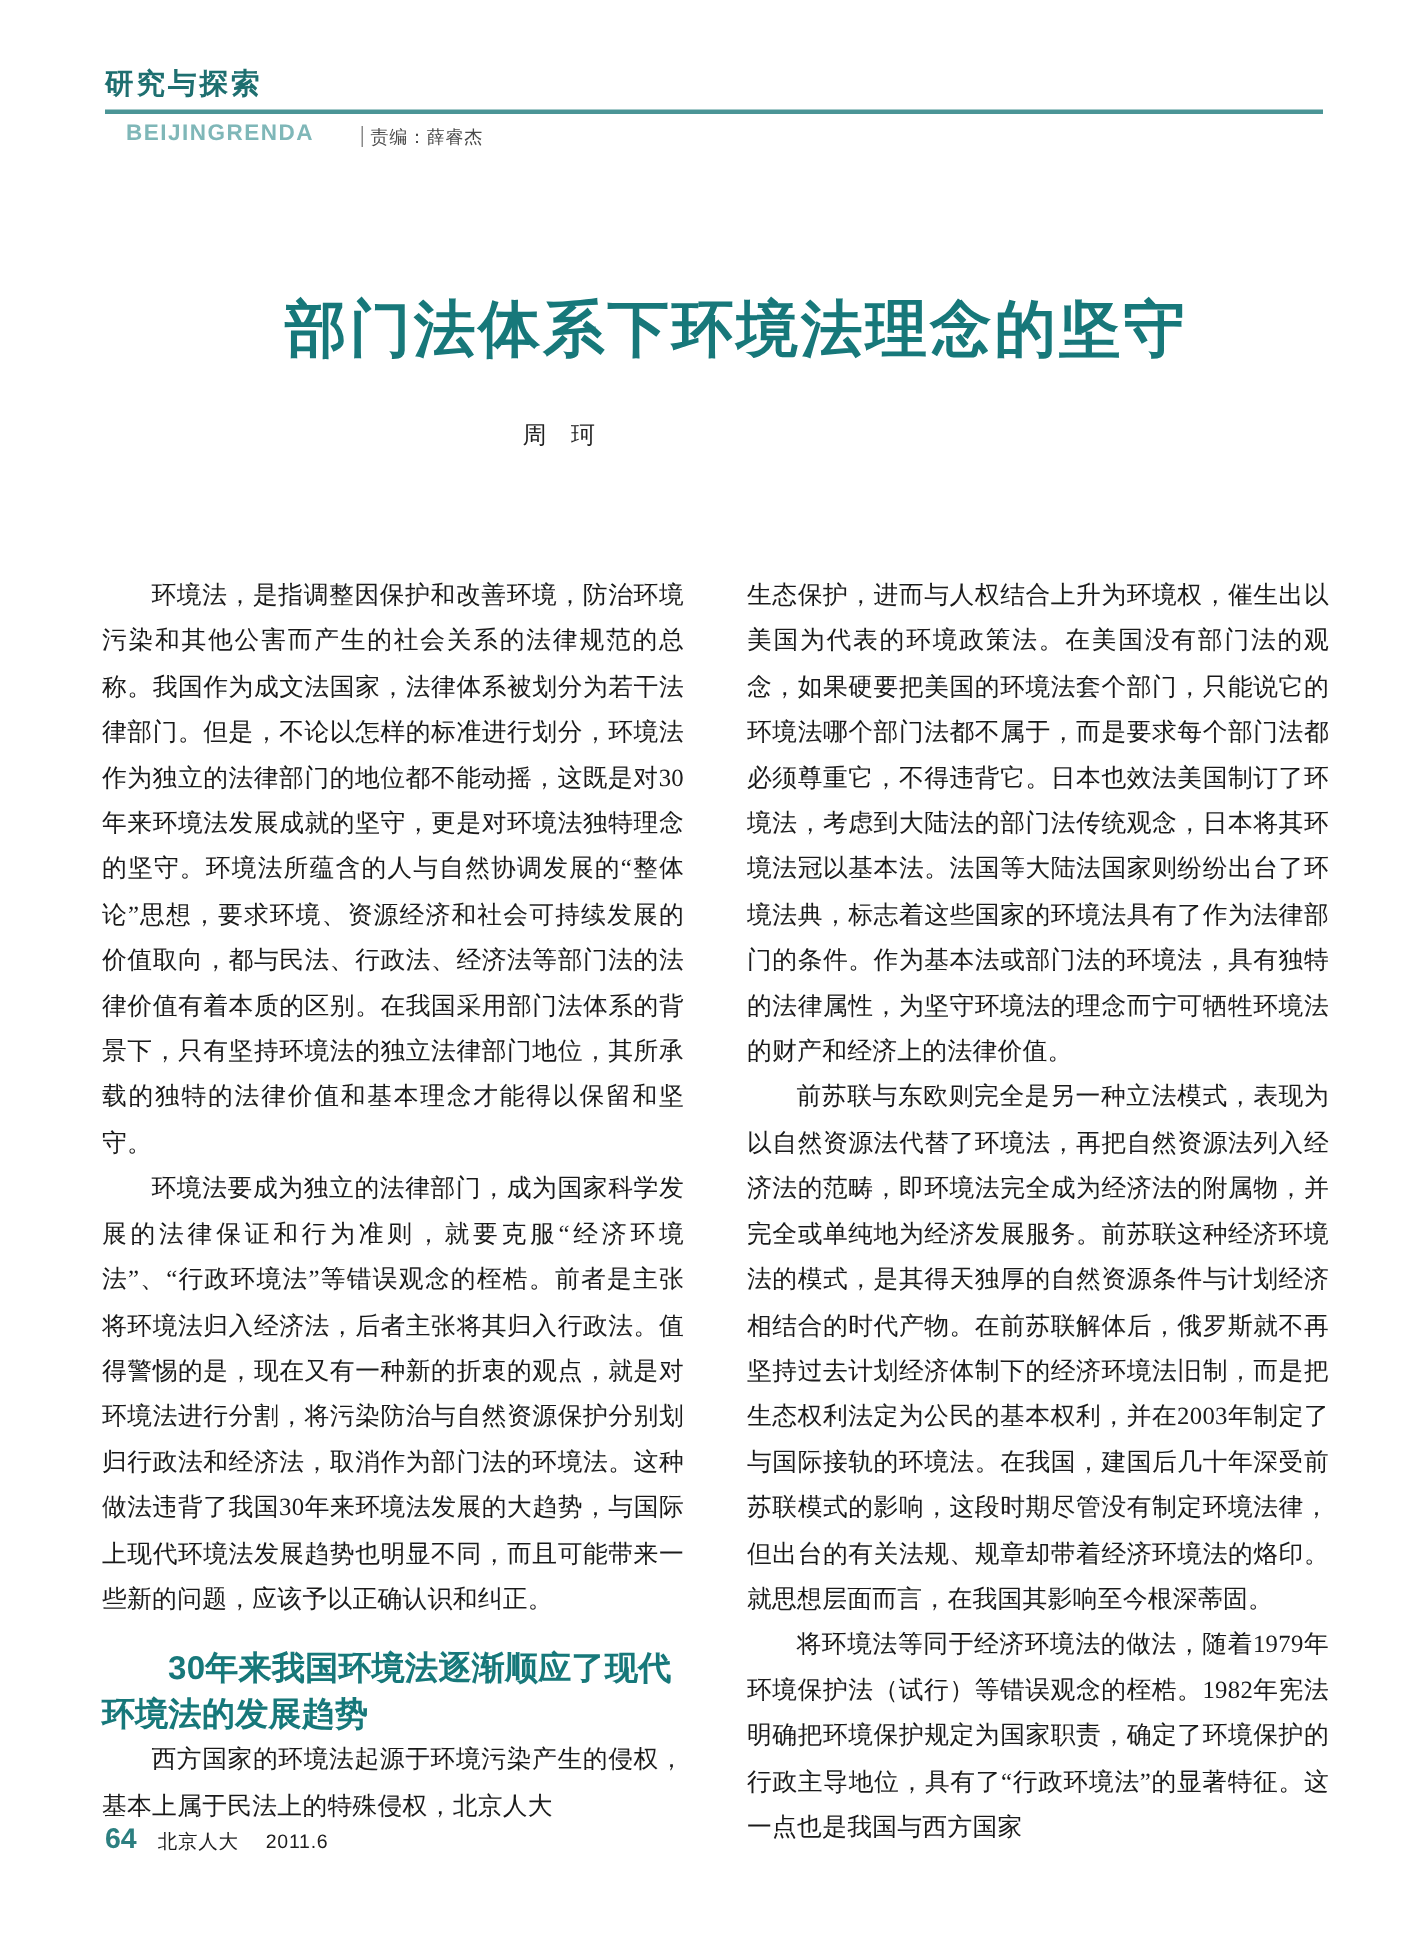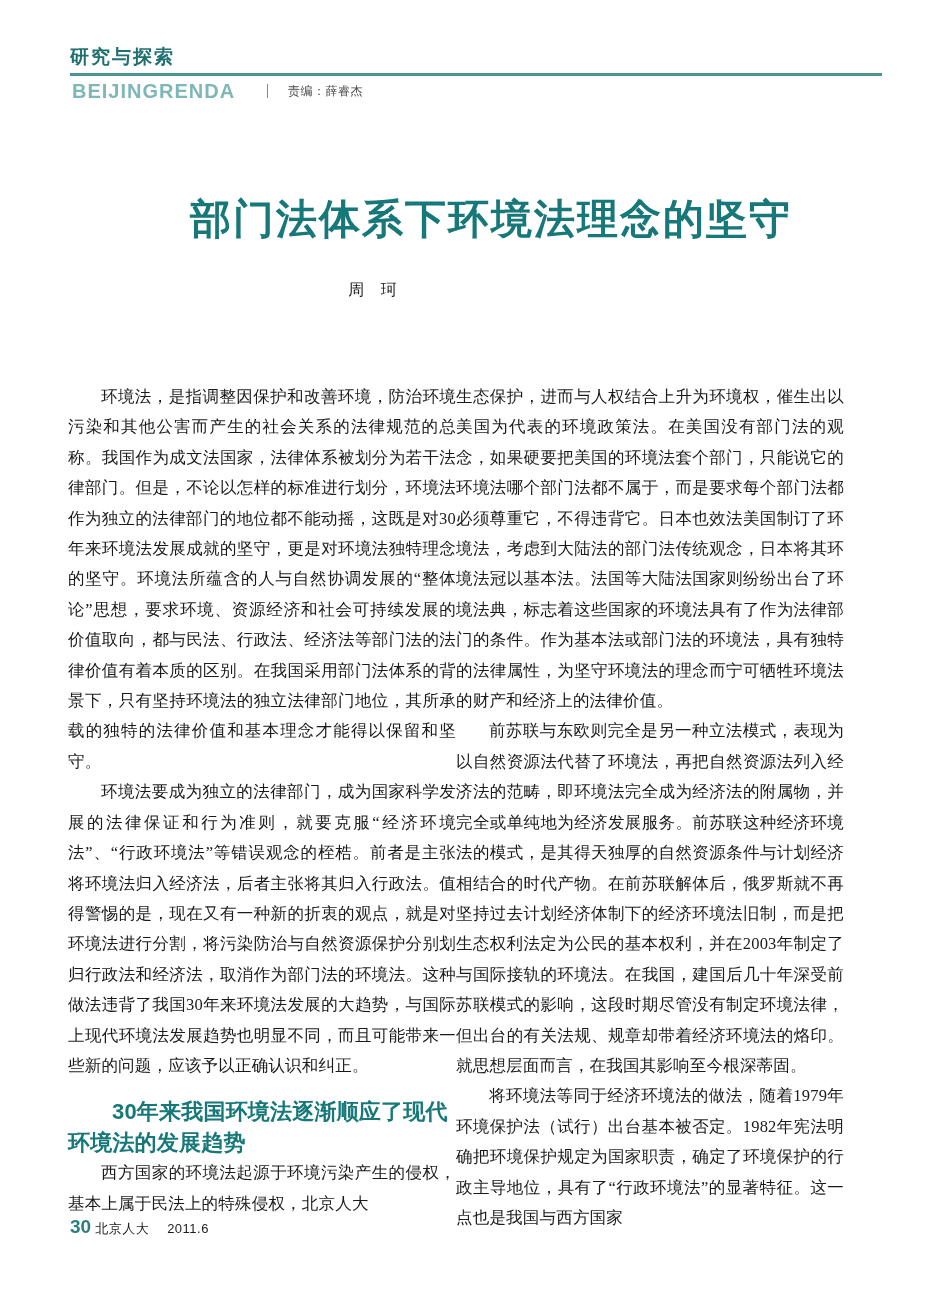--- a/index.html
+++ b/index.html
@@ -41,37 +41,37 @@
   .header-rule {
     position: absolute;
     left: 0;
     top: 27px;
     width: 812px;
     height: 3px;
     background: #4b9596;
   }
   .header-sub {
     position: absolute;
-    left: 2px;
+    left: 14px;
     top: 34px;
     font-family: "Liberation Sans", sans-serif;
-    font-size: 20px;
+    font-size: 15px;
     font-weight: bold;
     letter-spacing: 1px;
     color: #7fb7b8;
   }
   .header-editor {
     position: absolute;
-    left: 197px;
+    left: 171px;
     top: 38px;
     font-family: "Liberation Sans", sans-serif;
     font-size: 12px;
     color: #4a4a4a;
     letter-spacing: 0.5px;
-    padding-left: 20px;
+    padding-left: 5px;
     border-left: 1px solid #8a8a8a;
     line-height: 14px;
   }
 
   
   .title {
     position: absolute;
     left: 0;
     top: 192px;
     width: 950px;
@@ -96,20 +96,21 @@
   }
 
   
   .columns {
     position: absolute;
     left: 68px;
     top: 382px;
     width: 818px;
     height: 800px;
     display: flex;
+    gap: 42px;
   }
   .col {
     width: 388px;
   }
   p.body {
     margin: 0;
     font-size: 16.5px;
     line-height: 30.4px;
     text-align: justify;
     text-justify: inter-ideograph;
@@ -140,21 +141,21 @@
     font-weight: bold;
     color: #2c7f80;
     display: inline-block;
     vertical-align: baseline;
   }
   .folio-text {
     font-family: "Liberation Sans", sans-serif;
     font-size: 13px;
     color: #1d1d1d;
     display: inline-block;
-    margin-left: 0;
+    margin-left: 10px;
     letter-spacing: 0.5px;
   }
   .folio-date {
     font-family: "Liberation Sans", sans-serif;
     font-size: 13px;
     color: #1d1d1d;
     display: inline-block;
     margin-left: 14px;
     letter-spacing: 0.5px;
   }
@@ -190,24 +191,24 @@
   <div class="columns">
     <div class="col">
       <p class="body">环境法，是指调整因保护和改善环境，防治环境污染和其他公害而产生的社会关系的法律规范的总称。我国作为成文法国家，法律体系被划分为若干法律部门。但是，不论以怎样的标准进行划分，环境法作为独立的法律部门的地位都不能动摇，这既是对30年来环境法发展成就的坚守，更是对环境法独特理念的坚守。环境法所蕴含的人与自然协调发展的“整体论”思想，要求环境、资源经济和社会可持续发展的价值取向，都与民法、行政法、经济法等部门法的法律价值有着本质的区别。在我国采用部门法体系的背景下，只有坚持环境法的独立法律部门地位，其所承载的独特的法律价值和基本理念才能得以保留和坚守。</p>
       <p class="body">环境法要成为独立的法律部门，成为国家科学发展的法律保证和行为准则，就要克服“经济环境法”、“行政环境法”等错误观念的桎梏。前者是主张将环境法归入经济法，后者主张将其归入行政法。值得警惕的是，现在又有一种新的折衷的观点，就是对环境法进行分割，将污染防治与自然资源保护分别划归行政法和经济法，取消作为部门法的环境法。这种做法违背了我国30年来环境法发展的大趋势，与国际上现代环境法发展趋势也明显不同，而且可能带来一些新的问题，应该予以正确认识和纠正。</p>
       <h2 class="subhead">30年来我国环境法逐渐顺应了现代环境法的发展趋势</h2>
       <p class="body">西方国家的环境法起源于环境污染产生的侵权，基本上属于民法上的特殊侵权，北京人大</p>
     </div>
     <div class="col">
       <p class="body" style="text-indent:0">生态保护，进而与人权结合上升为环境权，催生出以美国为代表的环境政策法。在美国没有部门法的观念，如果硬要把美国的环境法套个部门，只能说它的环境法哪个部门法都不属于，而是要求每个部门法都必须尊重它，不得违背它。日本也效法美国制订了环境法，考虑到大陆法的部门法传统观念，日本将其环境法冠以基本法。法国等大陆法国家则纷纷出台了环境法典，标志着这些国家的环境法具有了作为法律部门的条件。作为基本法或部门法的环境法，具有独特的法律属性，为坚守环境法的理念而宁可牺牲环境法的财产和经济上的法律价值。</p>
       <p class="body">前苏联与东欧则完全是另一种立法模式，表现为以自然资源法代替了环境法，再把自然资源法列入经济法的范畴，即环境法完全成为经济法的附属物，并完全或单纯地为经济发展服务。前苏联这种经济环境法的模式，是其得天独厚的自然资源条件与计划经济相结合的时代产物。在前苏联解体后，俄罗斯就不再坚持过去计划经济体制下的经济环境法旧制，而是把生态权利法定为公民的基本权利，并在2003年制定了与国际接轨的环境法。在我国，建国后几十年深受前苏联模式的影响，这段时期尽管没有制定环境法律，但出台的有关法规、规章却带着经济环境法的烙印。就思想层面而言，在我国其影响至今根深蒂固。</p>
-      <p class="body">将环境法等同于经济环境法的做法，随着1979年环境保护法（试行）出台基本被否定。1982年宪法明确把环境保护规定为国家职责，确定了环境保护的行政主导地位，具有了“行政环境法”的显著特征。这一点也是我国与西方国家</p>
+      <p class="body">将环境法等同于经济环境法的做法，随着1979年环境保护法（试行）等错误观念的桎梏。1982年宪法明确把环境保护规定为国家职责，确定了环境保护的行政主导地位，具有了“行政环境法”的显著特征。这一点也是我国与西方国家</p>
     </div>
   </div>
 
   <div class="footer">
-    <span class="folio-num">30</span>
+    <span class="folio-num">64</span>
     <span class="folio-text">北京人大</span>
     <span class="folio-date">2011.6</span>
   </div>
 
 
 </div>
 
 </body></html>

